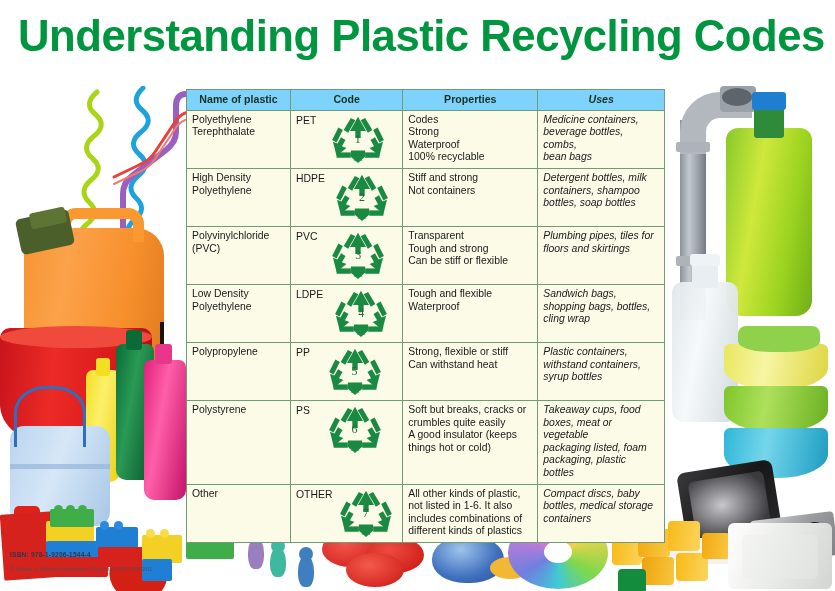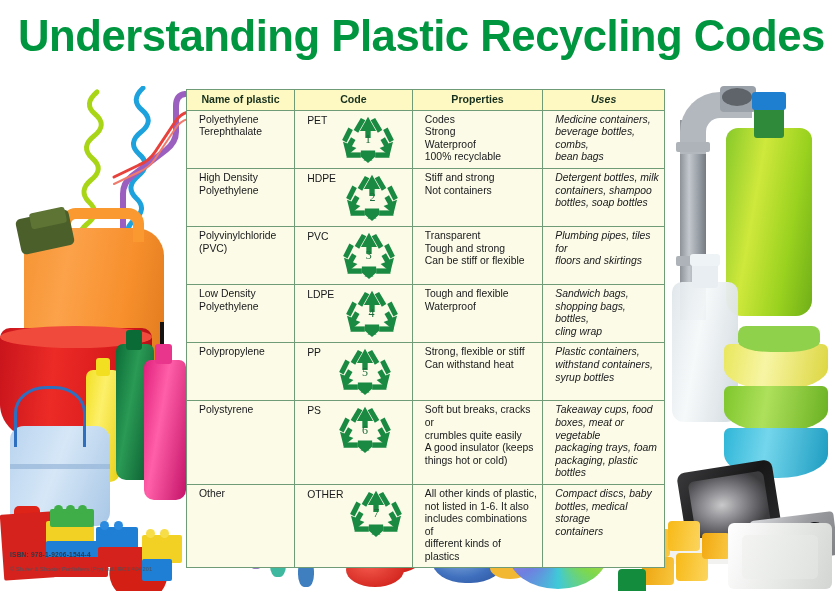--- a/index.html
+++ b/index.html
@@ -20,27 +20,27 @@
   
   #table{
     position:absolute;left:186px;top:89px;width:479px;
     border-collapse:collapse;
     background:#fbfbe8;
     border:1px solid #6f9c76;
   }
   #table th,#table td{
     border:1px solid #6f9c76;
     vertical-align:top;
-    padding:3px 5px 4px 12px;
+    padding:3px 5px 4px 5px;
     font-size:10.4px;line-height:12.6px;
     color:#18181a;
     text-align:left;
   }
   #table th{
-    background:#fef9c3;
+    background:#7dd3fc;
     text-align:center;
     font-weight:bold;
     font-size:10.6px;
     padding:3px 4px 4px 4px;
     color:#17301d;
   }
   .c-name{width:96px;}
   .c-code{width:103px;}
   .c-prop{width:136px;}
   .c-uses{width:128px;font-style:italic;}
@@ -454,21 +454,21 @@
         </td>
         <td class="c-prop">
           <span class="prop-line">Soft but breaks, cracks or</span>
           <span class="prop-line">crumbles quite easily</span>
           <span class="prop-line">A good insulator (keeps</span>
           <span class="prop-line">things hot or cold)</span>
         </td>
         <td class="c-uses">
           <span class="uses-line">Takeaway cups, food</span>
           <span class="uses-line">boxes, meat or vegetable</span>
-          <span class="uses-line">packaging trays, foam</span>
+          <span class="uses-line">packaging listed, foam</span>
           <span class="uses-line">packaging, plastic bottles</span>
         </td>
       </tr>
       <tr>
         <td class="c-name">
           <span class="prop-line">Other</span>
         </td>
         <td class="c-code">
           <div class="codewrap">
             <span class="codelabel">OTHER</span>

